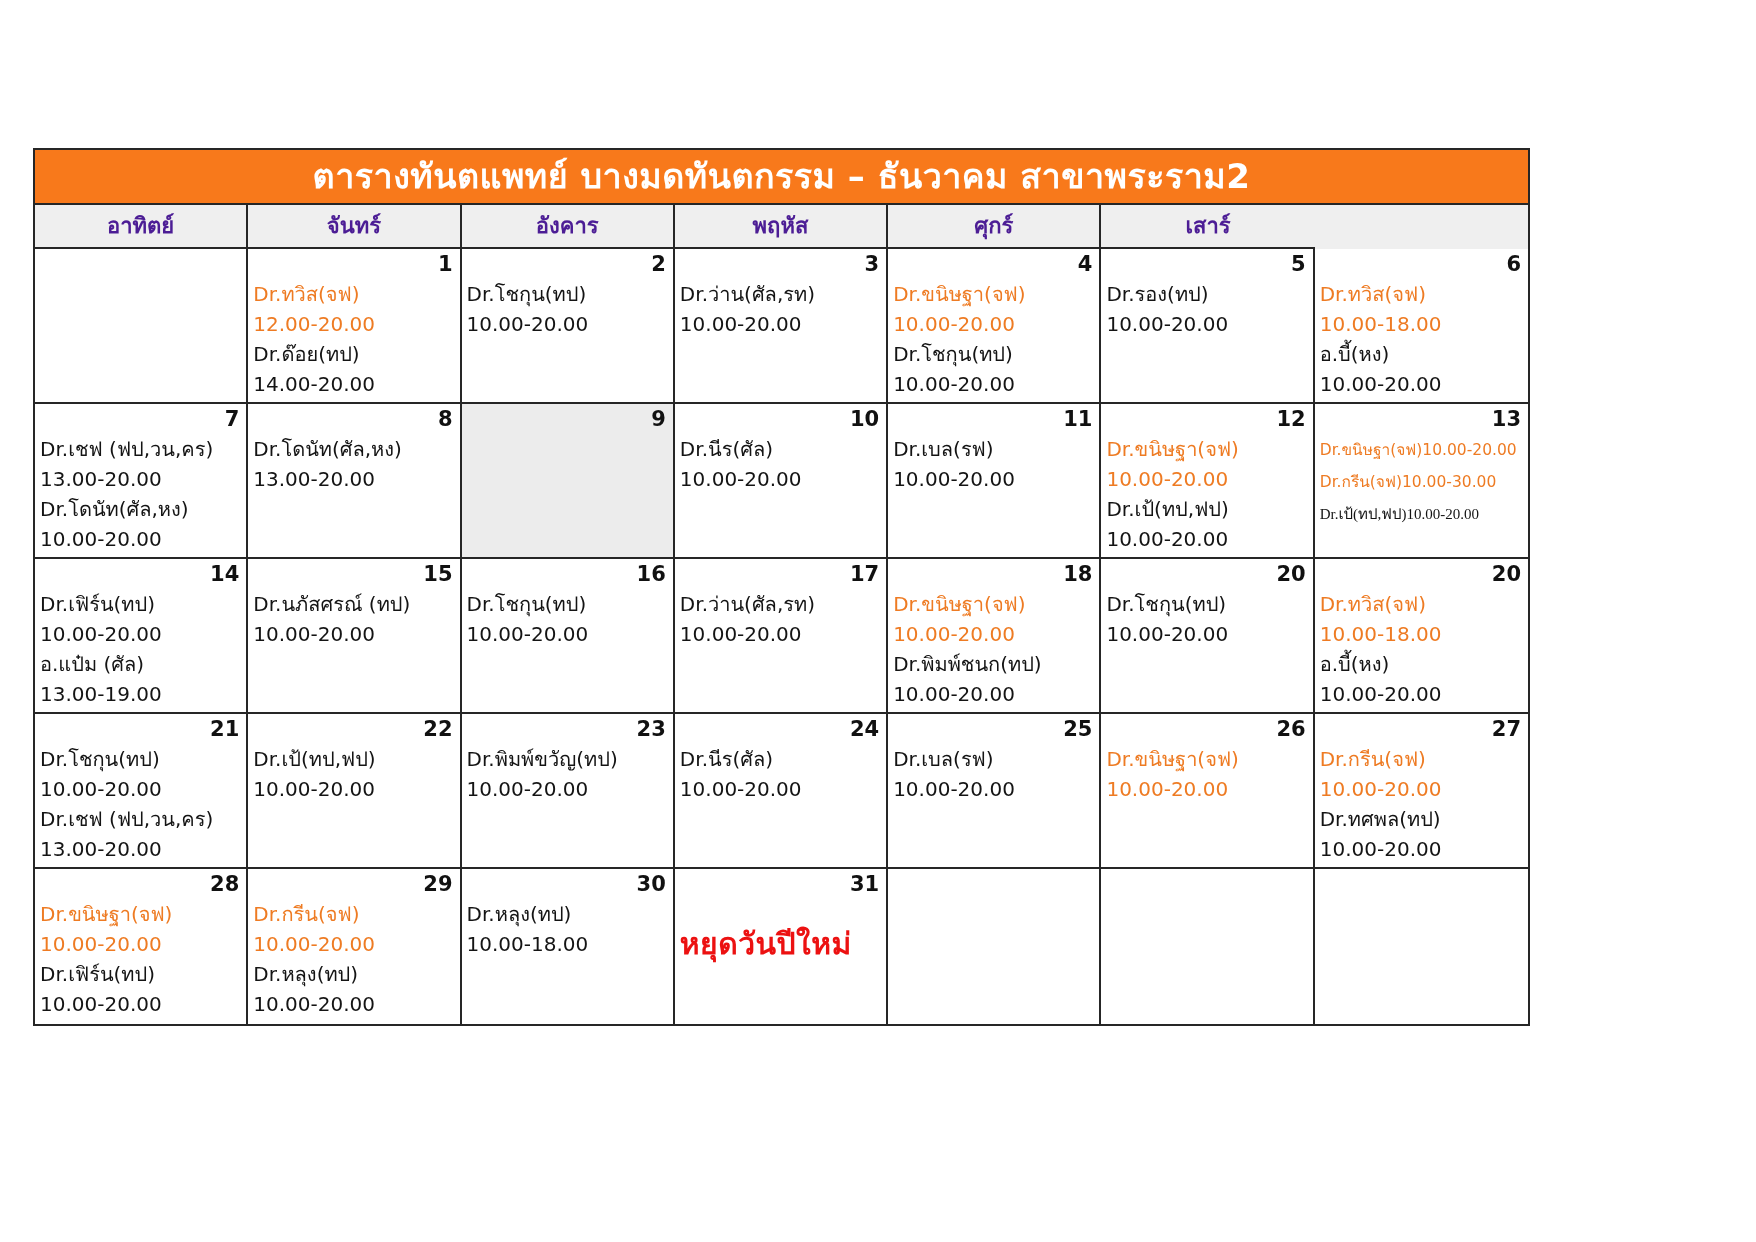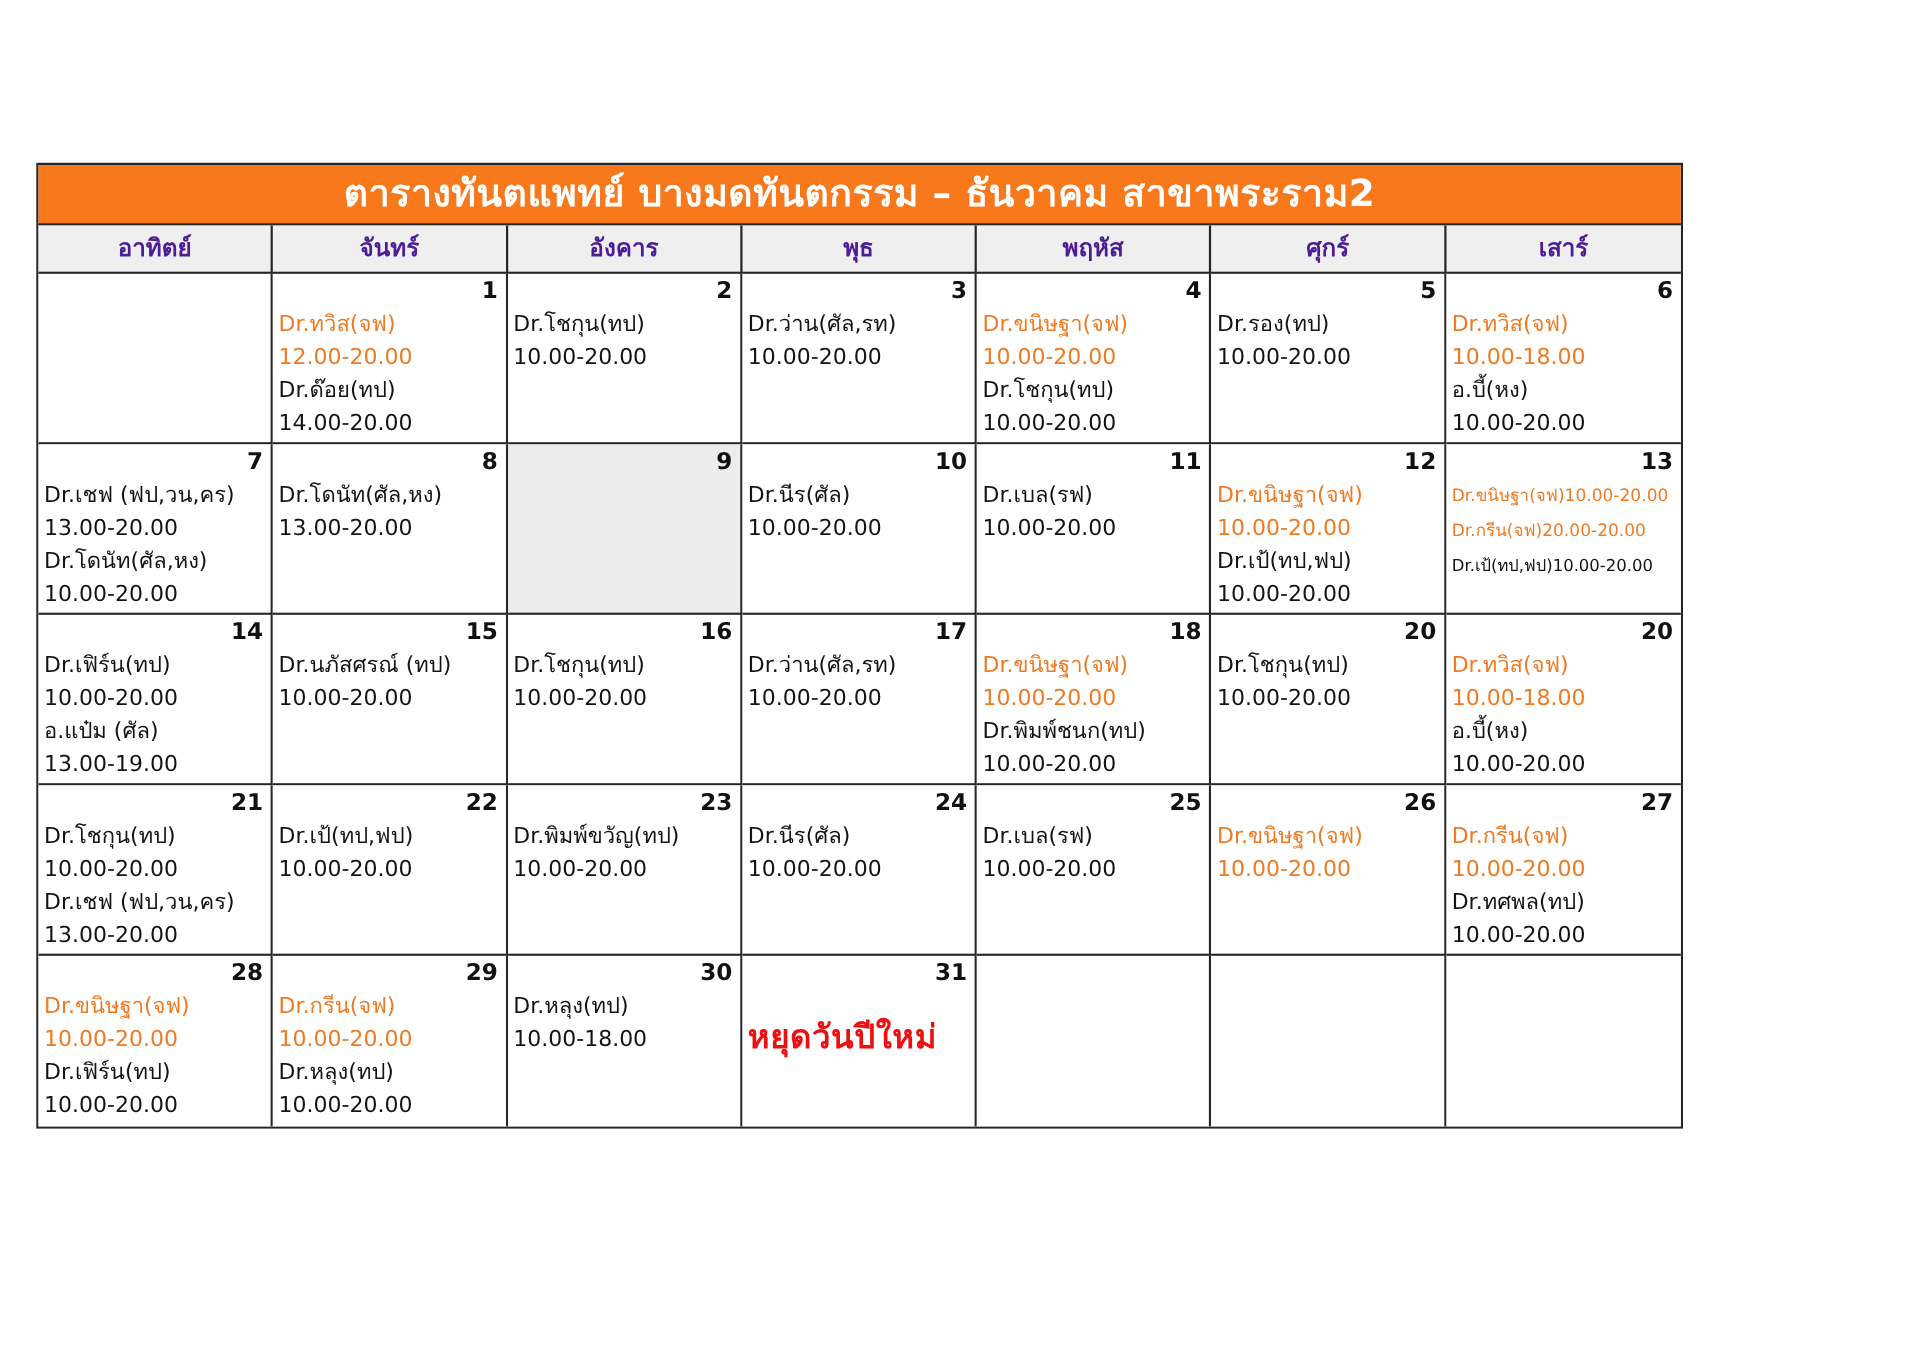--- a/index.html
+++ b/index.html
@@ -43,36 +43,35 @@
   .cell.last-row{border-bottom:none;}
   .cell.shaded{background:#ECECEC;}
   .daynum{
     text-align:right;font-size:21px;font-weight:700;color:#111;
     height:30px;line-height:30px;padding-right:3px;
   }
   .entry{font-size:20px;line-height:30px;white-space:nowrap;}
   .entry.black{color:#141414;}
   .entry.orange{color:#EE7B23;}
   .entry.orange-small{color:#EE7B23;font-size:15.5px;line-height:32px;}
-  .entry.black-small{color:#141414;font-size:15px;line-height:32px;}
+  .entry.black-small{color:#141414;font-size:15px;line-height:32px;font-family:Liberation Serif, serif;}
   .entry.holiday{
     color:#EC1111;font-weight:700;font-size:30px;
     margin-top:30px;letter-spacing:0.5px;
   }
 </style>
 </head>
 <body>
 
 <div class="calendar">
   <div class="title-bar">ตารางทันตแพทย์ บางมดทันตกรรม – ธันวาคม สาขาพระราม2</div>
   <div class="dow-row">
     <div class="dow-cell">อาทิตย์</div>
     <div class="dow-cell">จันทร์</div>
     <div class="dow-cell">อังคาร</div>
-    <div class="dow-cell">พุธ</div>
     <div class="dow-cell">พฤหัส</div>
     <div class="dow-cell">ศุกร์</div>
     <div class="dow-cell">เสาร์</div>
   </div>
   <div class="grid">
       <div class="cell">
         <div class="daynum"></div>
       </div>
       <div class="cell">
         <div class="daynum">1</div>
@@ -138,21 +137,21 @@
       <div class="cell">
         <div class="daynum">12</div>
         <div class="entry orange">Dr.ขนิษฐา(จฟ)</div>
         <div class="entry orange">10.00-20.00</div>
         <div class="entry black">Dr.เป้(ทป,ฟป)</div>
         <div class="entry black">10.00-20.00</div>
       </div>
       <div class="cell last-col">
         <div class="daynum">13</div>
         <div class="entry orange-small">Dr.ขนิษฐา(จฟ)10.00-20.00</div>
-        <div class="entry orange-small">Dr.กรีน(จฟ)20.00-20.00</div>
+        <div class="entry orange-small">Dr.กรีน(จฟ)10.00-30.00</div>
         <div class="entry black-small">Dr.เป้(ทป,ฟป)10.00-20.00</div>
       </div>
       <div class="cell">
         <div class="daynum">14</div>
         <div class="entry black">Dr.เฟิร์น(ทป)</div>
         <div class="entry black">10.00-20.00</div>
         <div class="entry black">อ.แป๋ม (ศัล)</div>
         <div class="entry black">13.00-19.00</div>
       </div>
       <div class="cell">

